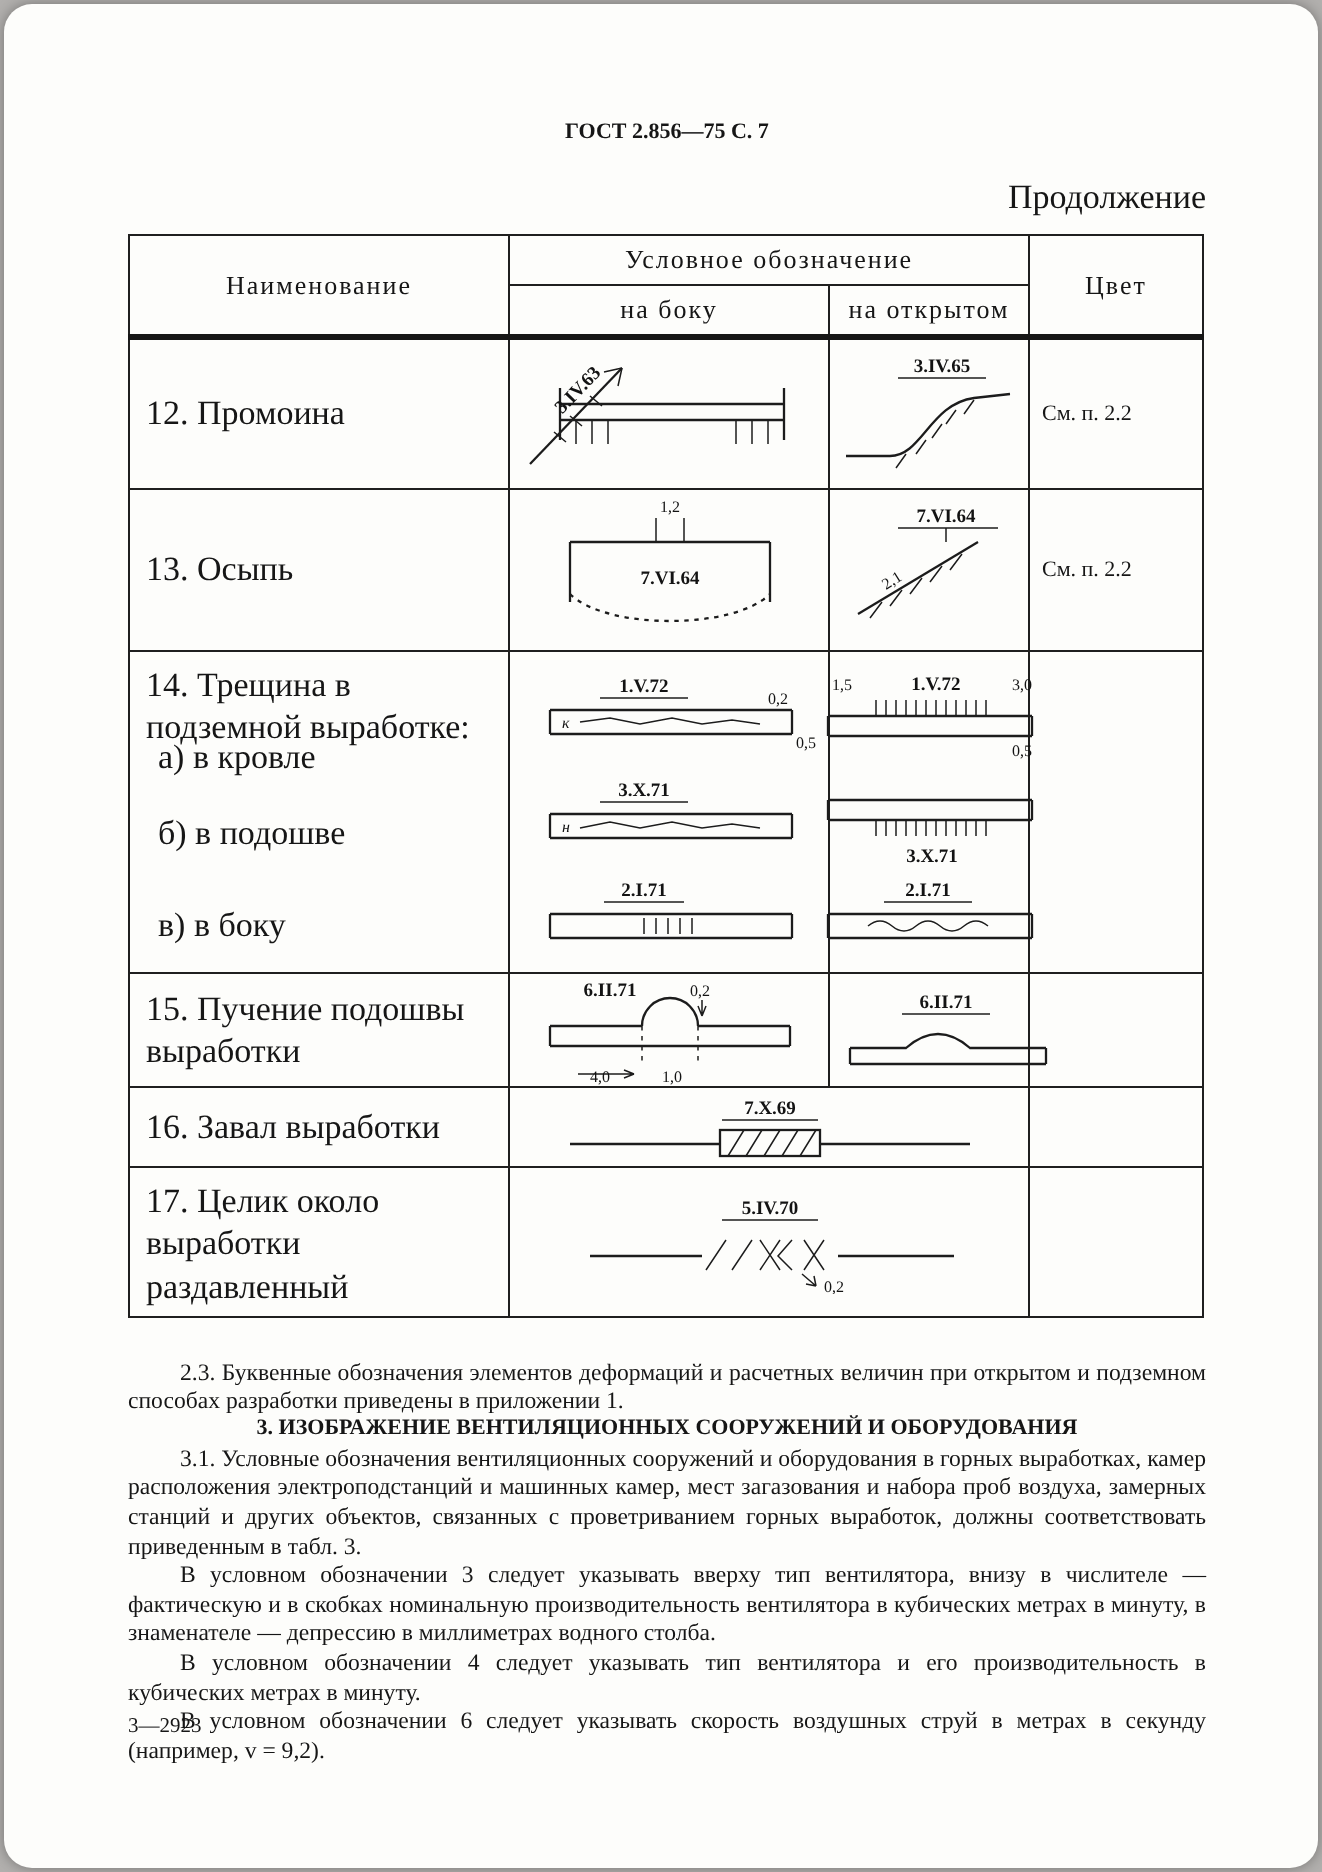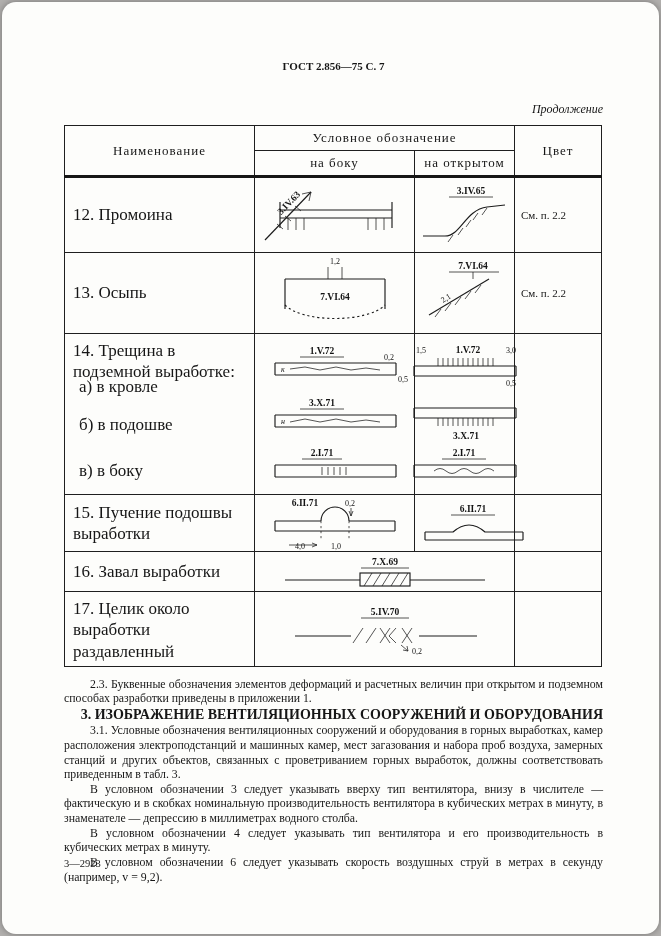--- a/index.html
+++ b/index.html
@@ -1,21 +1,21 @@
 <!DOCTYPE html>
 <html><head>
 <meta charset="utf-8">
 <style>
   *{box-sizing:border-box}
   html,body{margin:0;padding:0}
   body{width:661px;height:936px;background:#b2b0ae;font-family:"Liberation Serif",serif;color:#161616;position:relative;overflow:hidden}
   .page{position:absolute;inset:2px;background:#fdfdfb;border-radius:14px;box-shadow:0 0 7px rgba(0,0,0,.35)}
   .content{position:absolute;left:62px;top:58px;width:539px}
   .gost-header{text-align:center;font-weight:bold;font-size:11px}
-  .continuation{text-align:right;font-style:italic;font-size:12px;margin-top:30px}
+  .continuation{text-align:right;font-size:17px;margin-top:17px}
 
   table.symtable{border-collapse:collapse;margin-top:8px;width:537px;table-layout:fixed}
   .symtable th,.symtable td{border:1px solid #1f1f1f;padding:0}
   .symtable th{font-weight:normal;font-size:13px;letter-spacing:1px;text-align:center;padding:4px 2px;vertical-align:middle}
   .hb{border-bottom:3px solid #161616 !important}
   td.name{font-size:17px;text-align:left;padding:4px 6px 4px 8px;vertical-align:middle;line-height:1.25}
   td.sym{text-align:center;vertical-align:middle}
   td.color{font-size:11px;padding-left:6px;vertical-align:middle}
   td.vtop{vertical-align:top;padding-top:6px}
 
@@ -28,23 +28,23 @@
   .thin{stroke-width:.75}
   .dash{stroke-dasharray:2.2 2.8}
 
   .stack{position:relative;height:152px;width:100%}
   .stack>svg{position:absolute;left:50%;transform:translateX(-50%)}
   .s1{top:4px}.s2{top:56px}.s3{top:106px}
   .nstack{position:relative;height:150px}
   .nstack>div{position:absolute;left:0;width:172px}
   .n0{top:0}.na{top:36px;padding-left:6px}.nb{top:74px;padding-left:6px}.nc{top:120px;padding-left:6px}
 
-  .textblock{margin-top:10px;font-size:11.8px;line-height:1.24;text-align:justify}
+  .textblock{margin-top:20px;font-size:11.8px;line-height:1.24;text-align:justify}
   .textblock p{margin:0;text-indent:26px}
-  .sec-heading{font-size:14px;font-weight:bold;text-align:right;margin:9px 0 8px 0;text-indent:0 !important}
+  .sec-heading{font-size:11px;font-weight:bold;text-align:center;margin:9px 0 8px 0;text-indent:0 !important}
   .footer{position:absolute;left:62px;top:856px;font-size:10.5px}
 </style>
 </head>
 <body>
 
 <div class="page">
   <div class="content">
 
     <div class="gost-header">ГОСТ 2.856—75 С. 7</div>
     <div class="continuation">Продолжение</div>

